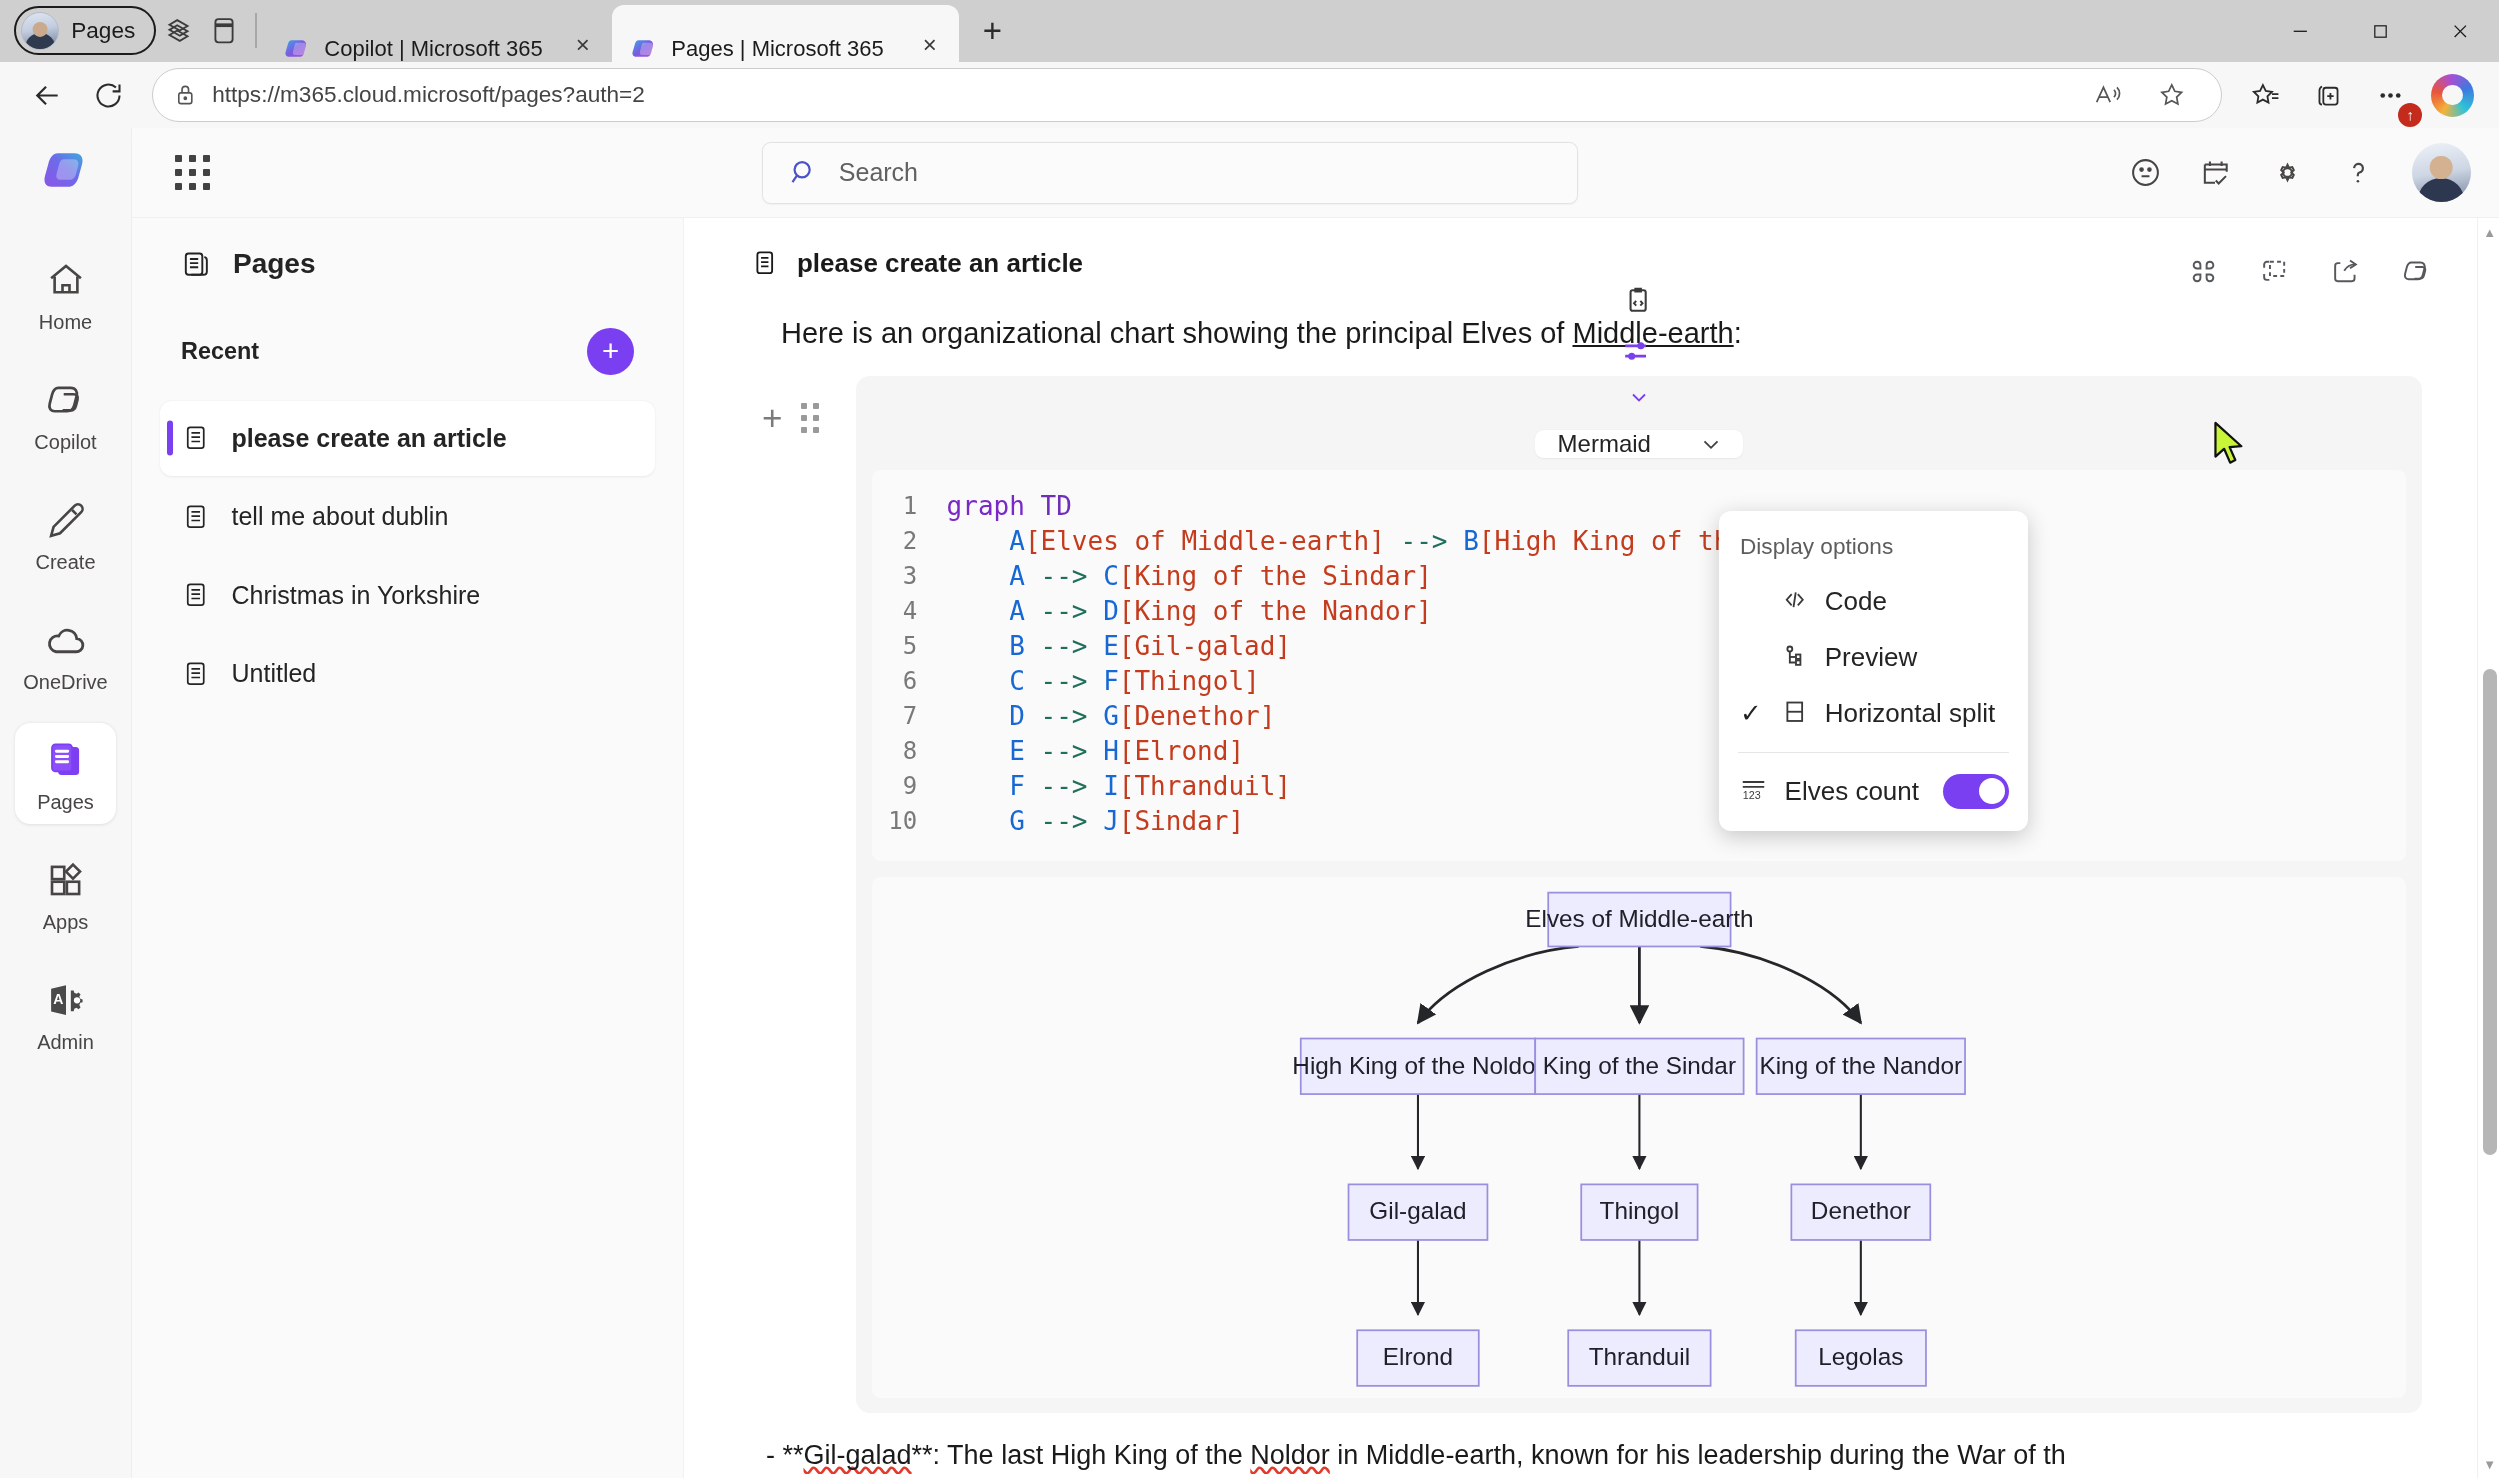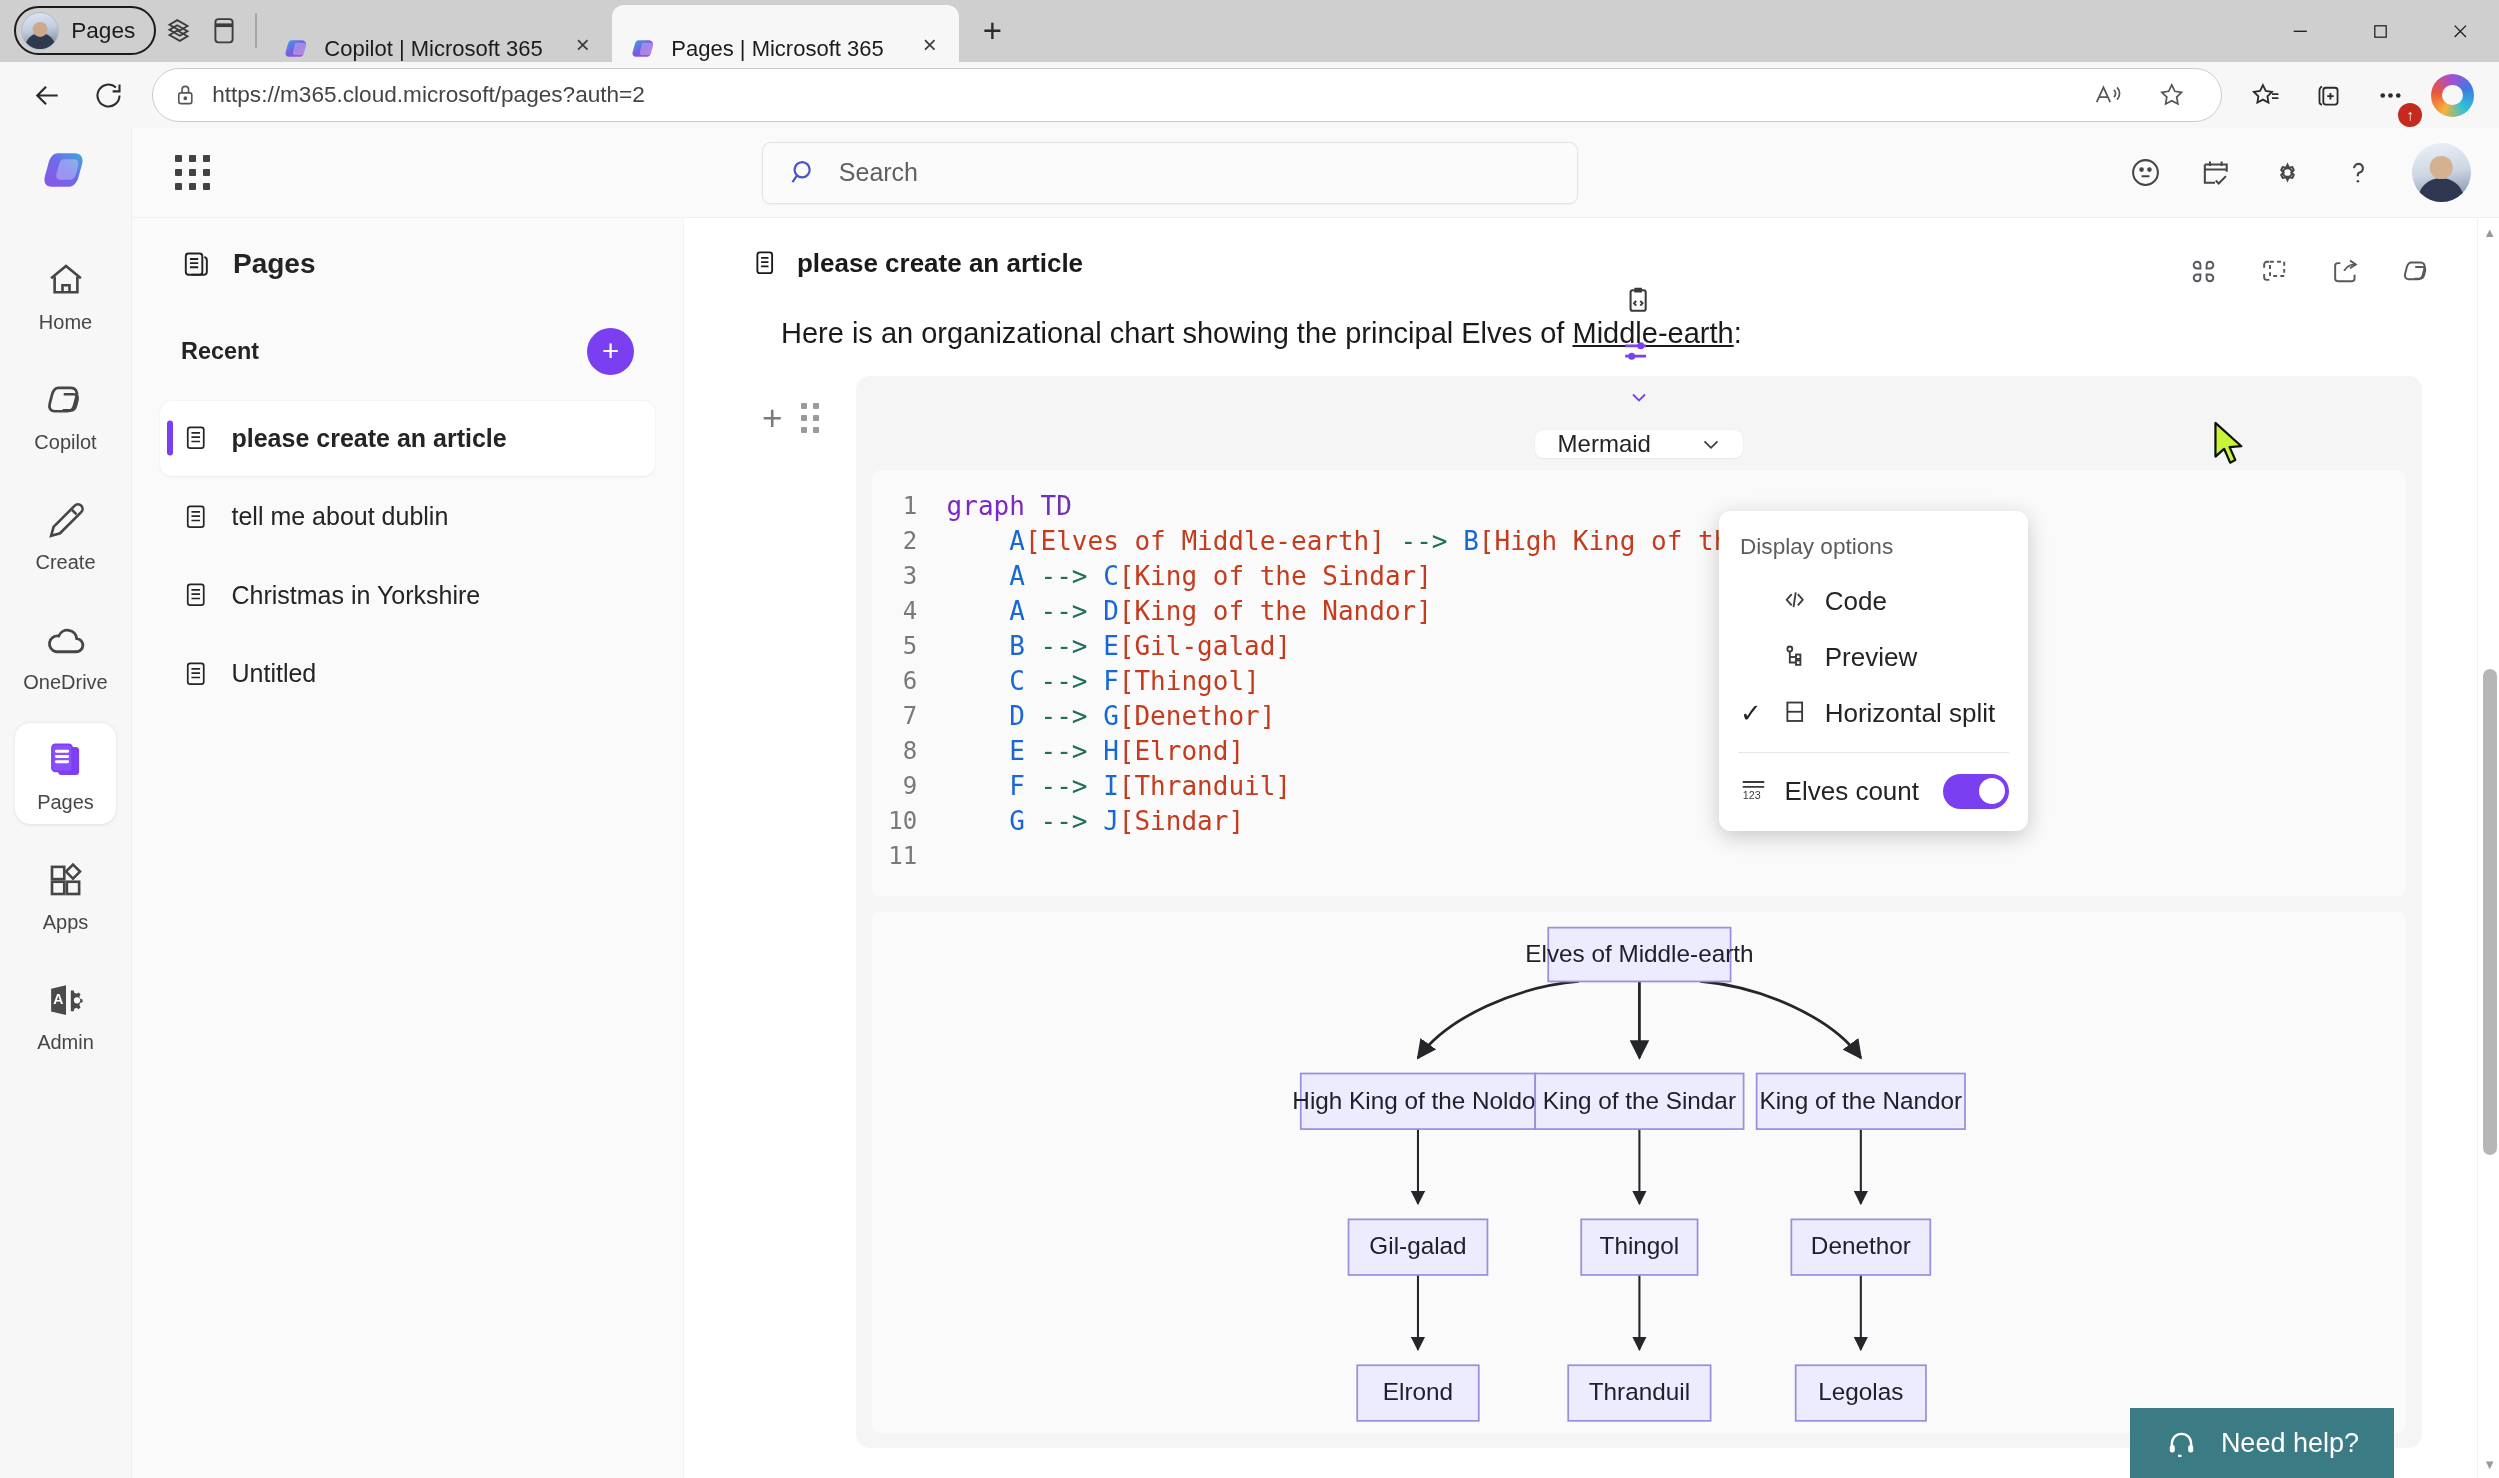--- a/index.html
+++ b/index.html
@@ -763,21 +763,20 @@
                   <div class="code-line"><span class="ln">1</span><span class="code-txt"><span class="tok-kw">graph</span> <span class="tok-dir">TD</span></span></div>
                   <div class="code-line"><span class="ln">2</span><span class="code-txt">    <span class="tok-id">A</span><span class="tok-str">[Elves of Middle-earth]</span> <span class="tok-arw">--&gt;</span> <span class="tok-id">B</span><span class="tok-str">[High King of the N</span></span></div>
                   <div class="code-line"><span class="ln">3</span><span class="code-txt">    <span class="tok-id">A</span> <span class="tok-arw">--&gt;</span> <span class="tok-id">C</span><span class="tok-str">[King of the Sindar]</span></span></div>
                   <div class="code-line"><span class="ln">4</span><span class="code-txt">    <span class="tok-id">A</span> <span class="tok-arw">--&gt;</span> <span class="tok-id">D</span><span class="tok-str">[King of the Nandor]</span></span></div>
                   <div class="code-line"><span class="ln">5</span><span class="code-txt">    <span class="tok-id">B</span> <span class="tok-arw">--&gt;</span> <span class="tok-id">E</span><span class="tok-str">[Gil-galad]</span></span></div>
                   <div class="code-line"><span class="ln">6</span><span class="code-txt">    <span class="tok-id">C</span> <span class="tok-arw">--&gt;</span> <span class="tok-id">F</span><span class="tok-str">[Thingol]</span></span></div>
                   <div class="code-line"><span class="ln">7</span><span class="code-txt">    <span class="tok-id">D</span> <span class="tok-arw">--&gt;</span> <span class="tok-id">G</span><span class="tok-str">[Denethor]</span></span></div>
                   <div class="code-line"><span class="ln">8</span><span class="code-txt">    <span class="tok-id">E</span> <span class="tok-arw">--&gt;</span> <span class="tok-id">H</span><span class="tok-str">[Elrond]</span></span></div>
                   <div class="code-line"><span class="ln">9</span><span class="code-txt">    <span class="tok-id">F</span> <span class="tok-arw">--&gt;</span> <span class="tok-id">I</span><span class="tok-str">[Thranduil]</span></span></div>
                   <div class="code-line"><span class="ln">10</span><span class="code-txt">    <span class="tok-id">G</span> <span class="tok-arw">--&gt;</span> <span class="tok-id">J</span><span class="tok-str">[Sindar]</span></span></div>
-                  <div class="code-line"><span class="ln">11</span><span class="code-txt"></span></div>
                   <div class="code-fade"></div>
                 </div>
 
                 <div class="preview-card">
                   <svg class="mermaid-svg" viewBox="0 0 1660 600" preserveAspectRatio="xMidYMid meet">
                     <defs>
                       <marker id="ah" viewBox="0 0 10 10" refX="9" refY="5" markerWidth="7" markerHeight="7" orient="auto-start-reverse">
                         <path d="M0 0 L10 5 L0 10 z" fill="#25262a"></path>
                       </marker>
                     </defs>
@@ -901,29 +900,20 @@
               </span>
             </div>
           </div>
 
           <div class="scrollbar">
             <div class="sb-up">▲</div>
             <div class="sb-thumb"></div>
             <div class="sb-down">▼</div>
           </div>
 
-          <div class="need-help">
-            <svg width="33" height="33" viewBox="0 0 24 24" fill="none" stroke="#ffffff" stroke-width="1.7">
-              <path d="M5 14v-2a7 7 0 0 1 14 0v2"></path>
-              <rect x="3.5" y="13" width="3.6" height="5.5" rx="1.6" fill="#ffffff" stroke="none"></rect>
-              <rect x="16.9" y="13" width="3.6" height="5.5" rx="1.6" fill="#ffffff" stroke="none"></rect>
-              <path d="M12 21h-2.5"></path>
-            </svg>
-            <span>Need help?</span>
-          </div>
 
         </div>
       </div>
     </div>
   </div>
 
   <svg class="cursor" width="38" height="49" viewBox="0 0 22 28">
     <path d="M2 1.5 2 21 7 16.5 10.5 24.5 13.5 23 10.2 15.5 17 15z" fill="#c8f53a" stroke="#111" stroke-width="1.3" stroke-linejoin="round"></path>
   </svg>
 

